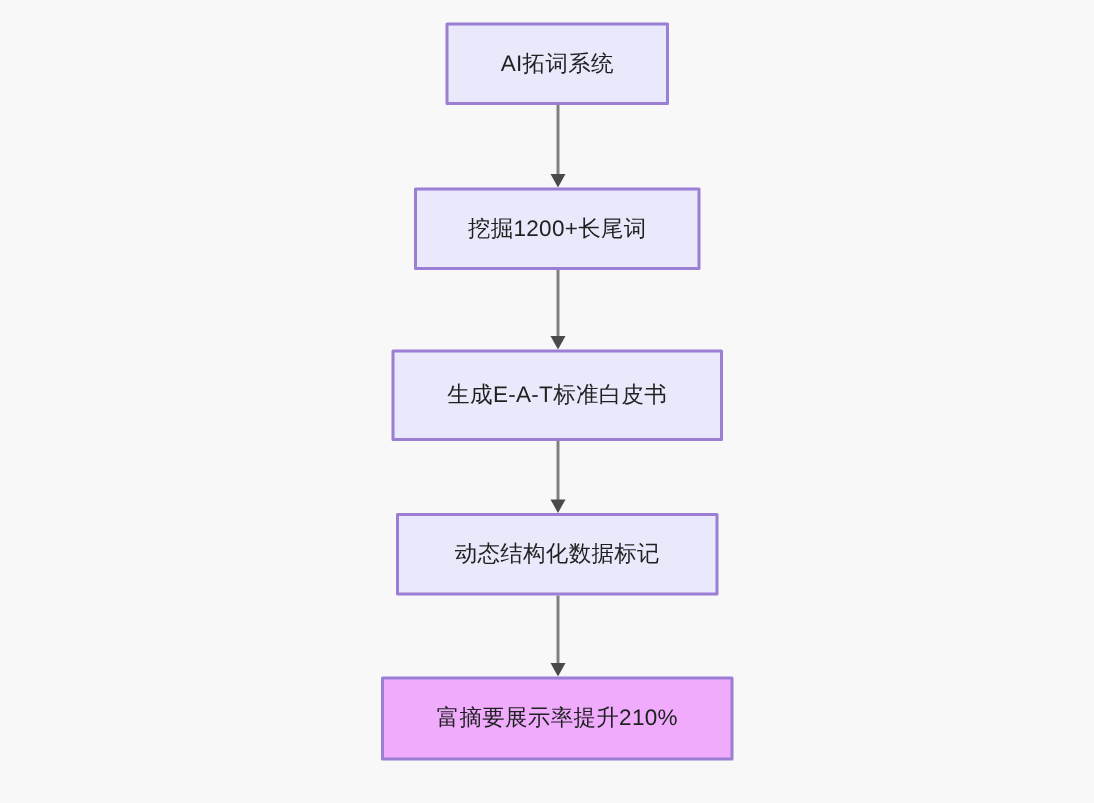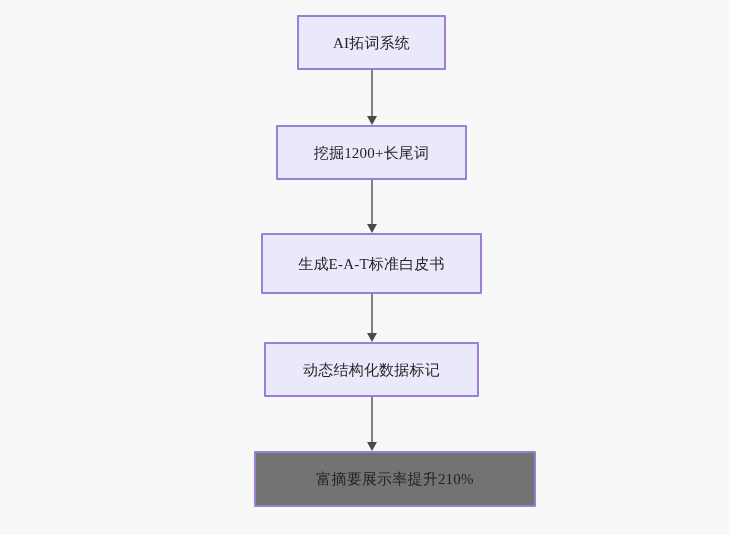--- a/index.html
+++ b/index.html
@@ -27,21 +27,20 @@
     border-radius: 1px;
     display: flex;
     align-items: center;
     justify-content: center;
     color: #1f2020;
     font-size: 15px;
     line-height: 1.2;
     letter-spacing: 0.2px;
     white-space: nowrap;
     text-align: center;
-    font-family: Liberation Serif, serif;
   }
   .edge {
     position: absolute;
   }
   .edge-line {
     position: absolute;
     width: 2px;
     background: #808080;
     left: 0;
     top: 0;
@@ -81,16 +80,16 @@
     </div>
     <div class="node" style="left: 276px; top: 125px; width: 191px; height: 55px; background: rgb(233, 233, 251); border-color: rgb(154, 127, 212); justify-content: center;">
       <span style="color: rgb(31, 32, 32);">挖掘1200+长尾词</span>
     </div>
     <div class="node" style="left: 261px; top: 233px; width: 221px; height: 61px; background: rgb(233, 233, 251); border-color: rgb(154, 127, 212);">
       <span style="color: rgb(31, 32, 32);">生成E-A-T标准白皮书</span>
     </div>
     <div class="node" style="left: 264px; top: 342px; width: 215px; height: 55px; background: rgb(233, 233, 251); border-color: rgb(154, 127, 212);">
       <span style="color: rgb(31, 32, 32); text-align: right;">动态结构化数据标记</span>
     </div>
-    <div class="node" style="left: 254px; top: 451px; width: 282px; height: 56px; background: #737373; border-color: rgb(154, 127, 212);">
+    <div class="node" style="left: 254px; top: 451px; width: 235px; height: 56px; background: #f0abfc; border-color: rgb(154, 127, 212);">
       <span style="color: rgb(31, 32, 32);">富摘要展示率提升210%</span>
     </div>
   </div>
 
 </body></html>

